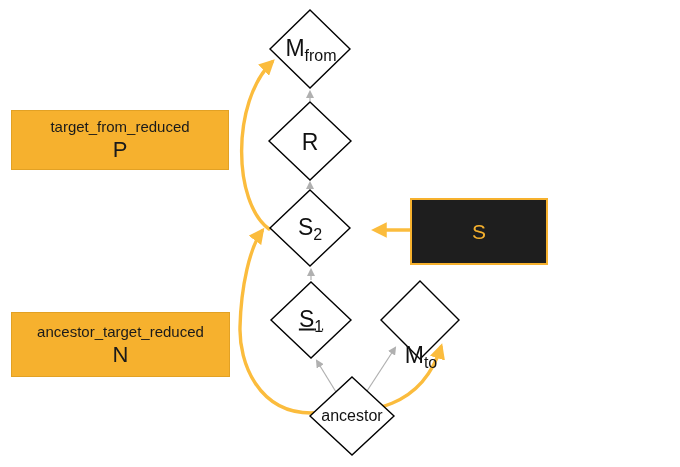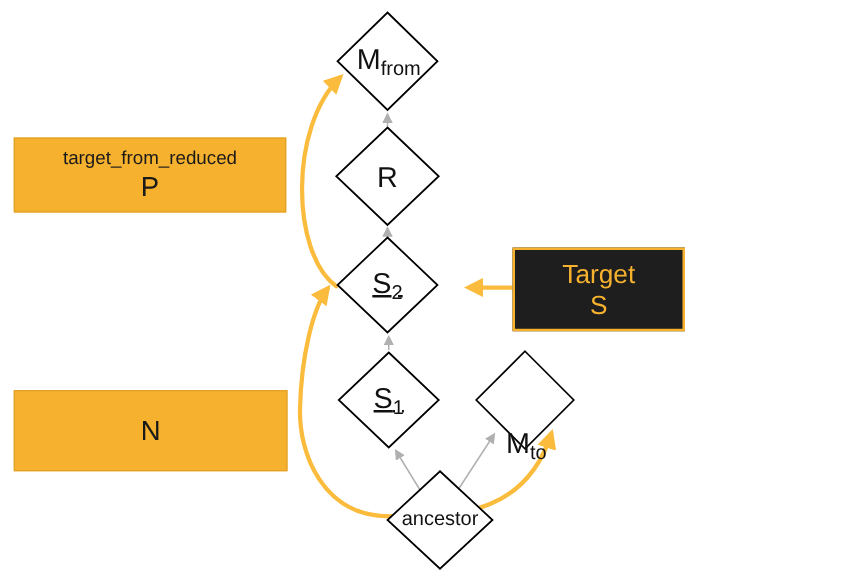--- a/index.html
+++ b/index.html
@@ -104,36 +104,36 @@
     <polygon points="310,190 350,228 310,266 270,228" fill="#ffffff" stroke="#000000" stroke-width="1.4"></polygon>
     <polygon points="311,282 351,320 311,358 271,320" fill="#ffffff" stroke="#000000" stroke-width="1.4"></polygon>
     <polygon points="420,281 459,320 420,359 381,320" fill="#ffffff" stroke="#000000" stroke-width="1.4"></polygon>
     <polygon points="352,377 394,416 352,455 310,416" fill="#ffffff" stroke="#000000" stroke-width="1.4"></polygon>
   </svg>
 
   <div class="node-label" style="left:311px; top:50px;"><span>M</span><span class="sub">from</span></div>
 
   <div class="node-label" style="left:310px; top:142px;"><span>R</span></div>
 
-  <div class="node-label" style="left:310px; top:229px;text-decoration:underline;"><span>S</span><span class="sub">2</span></div>
+  <div class="node-label" style="left:310px; top:229px;"><span>S</span><span class="sub">2</span></div>
 
   <div class="node-label" style="left:311px; top:321px;text-decoration:underline;"><span>S</span><span class="sub">1</span></div>
 
   <div class="node-label" style="left:421px; top:321px;margin-top:36px;"><span>M</span><span class="sub">to</span></div>
 
   <div class="node-label small" style="left:352px; top:416px;"><span>ancestor</span></div>
 
   <div class="callout" style="left:11px; top:110px; width:218px; height:60px;">
     <div class="line1">target_from_reduced</div>
     <div class="line2">P</div>
   </div>
 
   <div class="callout" style="left:11px; top:312px; width:219px; height:65px;">
+    <div class="line1">ancestor_target_reduced</div>
     <div class="line2">N</div>
   </div>
 
 
   <div class="callout dark" style="left:410px; top:198px; width:138px; height:67px;">
-    <div class="line1">Target</div>
     <div class="line2">S</div>
   </div>
 
 </div>
 
 </body></html>

